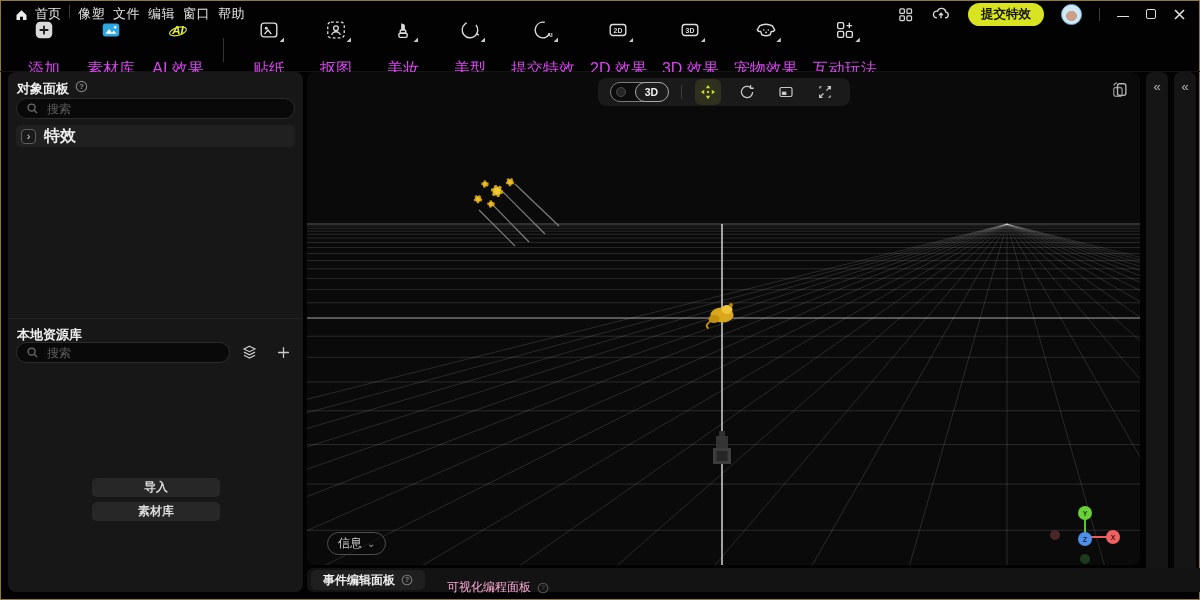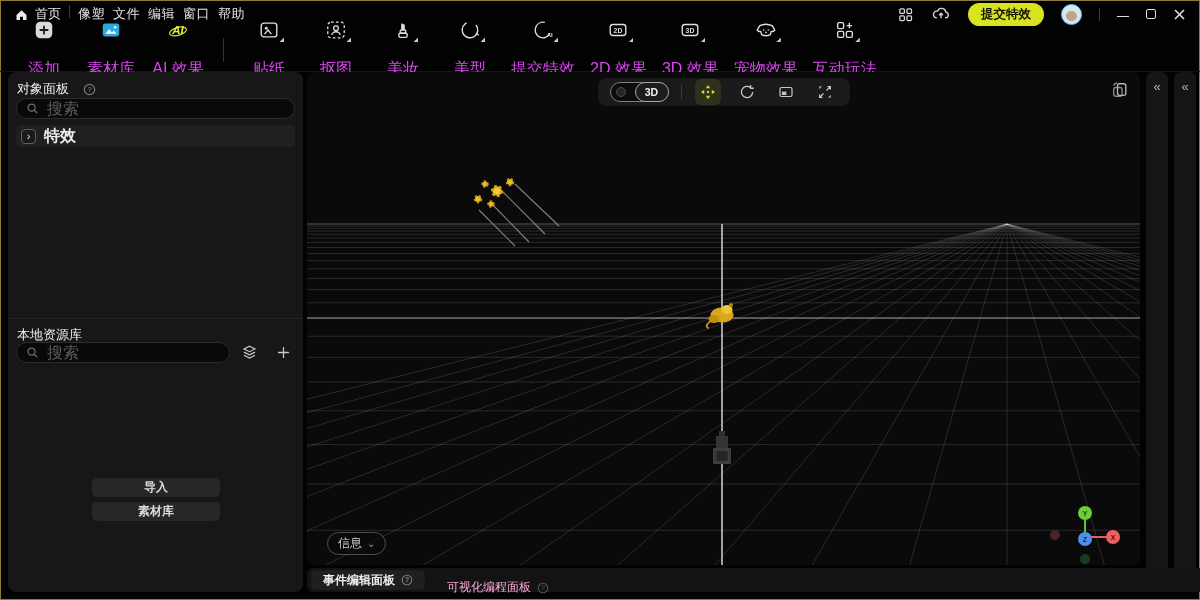--- a/index.html
+++ b/index.html
@@ -30,25 +30,25 @@
   .tool-item{display:flex;flex-direction:column;align-items:center;justify-content:center;gap:18px;
              min-width:52px;height:42px;}
   .ticon-wrap{position:relative;width:22px;height:22px;display:flex;align-items:center;justify-content:center;}
   .corner{position:absolute;right:-4px;bottom:-1px;width:4.5px;height:4.5px;background:#c9c9c9;
           clip-path:polygon(100% 0,100% 100%,0 100%);}
   .tool-label{font-size:16px;color:#d946ef;white-space:nowrap;}
   .toolbar-sep{width:1px;height:24px;background:#333;margin:0 4px;}
 
   
   .sidebar{position:absolute;left:8px;top:72px;width:295px;height:520px;background:#171717;border-radius:8px;}
-  .panel-head{position:absolute;left:9px;display:flex;align-items:center;gap:14px;color:#f0f0f0;
-              font-size:13px;font-weight:400;}
+  .panel-head{position:absolute;left:9px;display:flex;gap:6px;color:#f0f0f0;
+              font-size:13px;font-weight:700;}
   .search-box{position:absolute;display:flex;align-items:center;gap:6px;background:#090909;
               border:1px solid #2c2c2c;border-radius:12px;padding:0 9px;height:21px;}
-  .search-box input{flex:1;background:transparent;border:none;outline:none;color:#bbb;font-size:16px;min-width:0;}
+  .search-box input{flex:1;background:transparent;border:none;outline:none;color:#bbb;font-size:12px;min-width:0;}
   .search-box input::placeholder{color:#5d5d5d;}
   .fx-row{position:absolute;left:8px;top:53px;width:279px;height:22px;background:#202020;border-radius:5px;
           display:flex;align-items:center;gap:8px;padding:0 5px;}
   .chev-box{width:15px;height:15px;border:1px solid #5e5e5e;border-radius:4px;color:#e0e0e0;
             font-size:11px;line-height:13px;text-align:center;background:#1a1a1a;}
   .fx-label{color:#ececec;font-size:16px;font-weight:700;}
   .side-divider{position:absolute;left:0;top:246px;width:295px;height:1px;background:#232323;}
   .side-btn{position:absolute;left:84px;width:128px;height:19px;background:#272727;border:none;border-radius:5px;
             color:#dcdcdc;font-size:12px;font-weight:600;}
 

